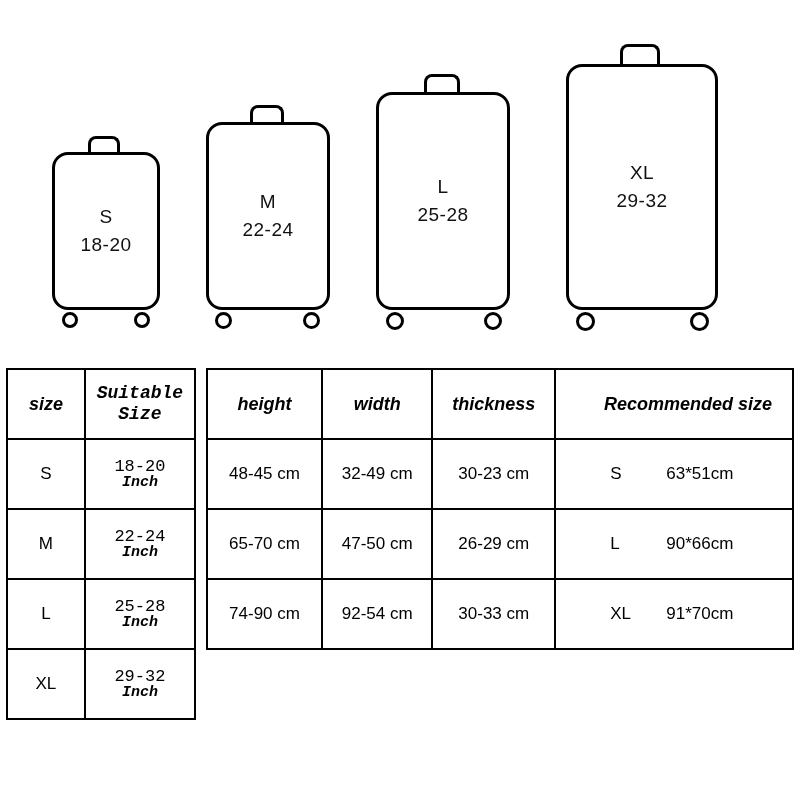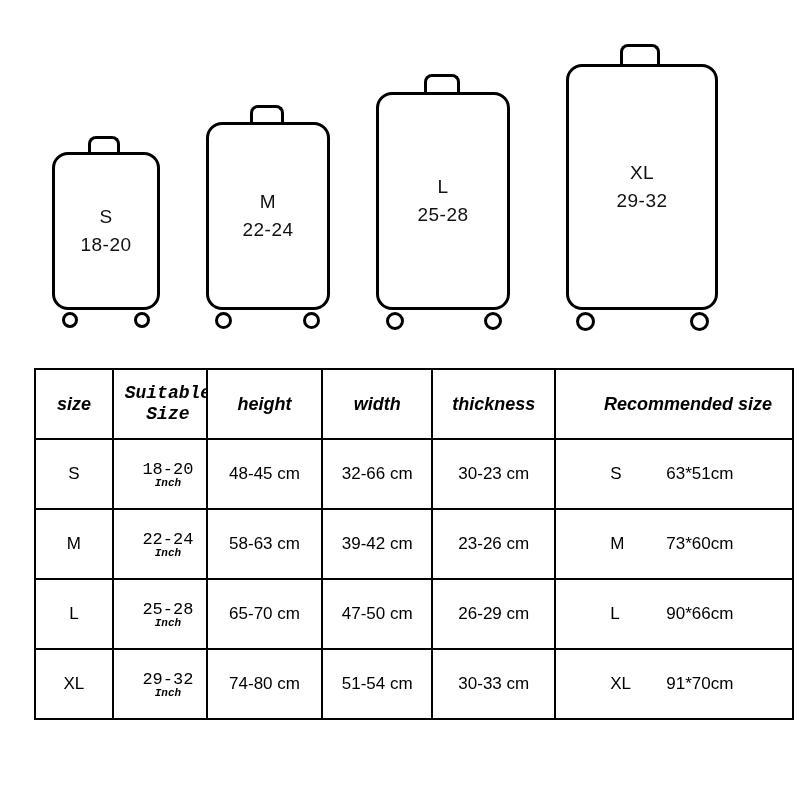--- a/index.html
+++ b/index.html
@@ -89,30 +89,30 @@
     font-size: 17px;
     color: #000;
     padding: 0 4px;
   }
   .tbl .hdr {
     font-weight: bold;
     font-style: italic;
     font-size: 18px;
   }
 
-  #left-table { left: 6px; top: 368px; width: 190px; margin-left: 28px; }
+  #left-table { left: 6px; top: 368px; width: 190px; }
   #left-table td, #left-table th { height: 68px; }
   #left-table .c-size { width: 82px; }
   #left-table .c-suit { width: 106px; font-family: Liberation Mono, monospace; }
   #left-table .hdr-suit { line-height: 1.15; }
   .inch {
     display: block;
     font-style: italic;
     font-weight: bold;
-    font-size: 11px;
+    font-size: 15px;
     margin-top: -2px;
   }
 
   #right-table { left: 206px; top: 368px; width: 588px; }
   #right-table td, #right-table th { height: 68px; }
   #right-table .c-h { width: 124px; border-radius: 31px; }
   #right-table .c-w { width: 120px; }
   #right-table .c-t { width: 124px; }
   #right-table .c-r { width: 220px; padding-left: 32px; }
   .rec-cell {
@@ -216,54 +216,43 @@
   <table class="tbl" id="right-table">
     <tbody>
         <tr>
       <th class="c-h hdr">height</th>
       <th class="c-w hdr">width</th>
       <th class="c-t hdr">thickness</th>
       <th class="c-r hdr">Recommended size</th>
     </tr>
     <tr>
       <td class="c-h">48-45 cm</td>
-      <td class="c-w">32-66 cm</td>
+      <td class="c-w">32-49 cm</td>
       <td class="c-t">30-23 cm</td>
       <td class="c-r">
         <div class="rec-cell">
           <span class="rec-letter">S</span>
           <span>63*51cm</span>
-        </div>
-      </td>
-    </tr>
-    <tr>
-      <td class="c-h">58-63 cm</td>
-      <td class="c-w">39-42 cm</td>
-      <td class="c-t">23-26 cm</td>
-      <td class="c-r">
-        <div class="rec-cell">
-          <span class="rec-letter">M</span>
-          <span>73*60cm</span>
         </div>
       </td>
     </tr>
     <tr>
       <td class="c-h">65-70 cm</td>
       <td class="c-w">47-50 cm</td>
       <td class="c-t">26-29 cm</td>
       <td class="c-r">
         <div class="rec-cell">
           <span class="rec-letter">L</span>
           <span>90*66cm</span>
         </div>
       </td>
     </tr>
     <tr>
-      <td class="c-h">74-80 cm</td>
-      <td class="c-w">51-54 cm</td>
+      <td class="c-h">74-90 cm</td>
+      <td class="c-w">92-54 cm</td>
       <td class="c-t">30-33 cm</td>
       <td class="c-r">
         <div class="rec-cell">
           <span class="rec-letter">XL</span>
           <span>91*70cm</span>
         </div>
       </td>
     </tr>
   </tbody>
     </table>

